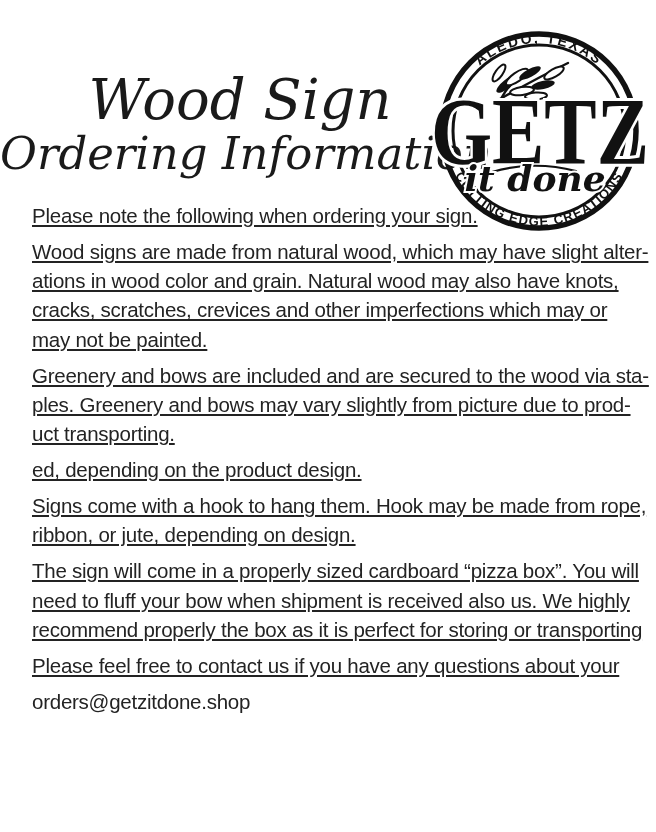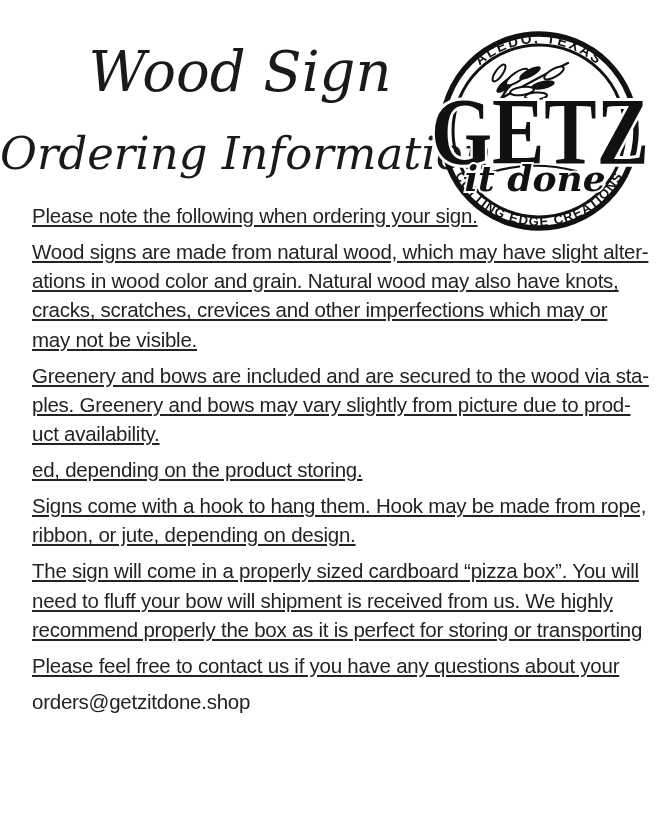--- a/index.html
+++ b/index.html
@@ -8,21 +8,21 @@
     background:#ffffff; overflow:hidden;
     font-family:"Liberation Sans", sans-serif;
   }
 
   
   .title-line {
     position:absolute; left:0; width:480px; text-align:center;
     font-family:"DejaVu Serif", serif; font-style:italic;
     color:#1a1a1a; line-height:1; white-space:nowrap;
   }
-  .title-l1 { top:44px;  font-size:56px; }
+  .title-l1 { top:72px;  font-size:56px; }
   .title-l2 { top:131px; font-size:45px; }
 
   
   .body-text {
     position:absolute; left:32px; top:201px; width:610px;
     font-size:20.5px; line-height:29.3px; letter-spacing:-0.25px;
     color:#232323;
   }
   .para { margin:0 0 6.6px 0; }
   .line { white-space:nowrap;text-decoration:underline; }
@@ -98,37 +98,37 @@
 
   <div class="body-text">
     <div>
         <div class="para">
           <div class="line">Please note the following when ordering your sign.</div>
         </div>
         <div class="para">
           <div class="line">Wood signs are made from natural wood, which may have slight alter-</div>
           <div class="line">ations in wood color and grain. Natural wood may also have knots,</div>
           <div class="line">cracks, scratches, crevices and other imperfections which may or</div>
-          <div class="line">may not be visible.</div>
+          <div class="line">may not be painted.</div>
         </div>
         <div class="para">
           <div class="line">Greenery and bows are included and are secured to the wood via sta-</div>
           <div class="line">ples. Greenery and bows may vary slightly from picture due to prod-</div>
-          <div class="line">uct availability.</div>
+          <div class="line">uct transporting.</div>
         </div>
         <div class="para">
-          <div class="line">ed, depending on the product storing.</div>
+          <div class="line">ed, depending on the product design.</div>
         </div>
         <div class="para">
           <div class="line">Signs come with a hook to hang them. Hook may be made from rope,</div>
           <div class="line">ribbon, or jute, depending on design.</div>
         </div>
         <div class="para">
           <div class="line">The sign will come in a properly sized cardboard “pizza box”. You will</div>
-          <div class="line">need to fluff your bow will shipment is received from us. We highly</div>
+          <div class="line">need to fluff your bow when shipment is received also us. We highly</div>
           <div class="line">recommend properly the box as it is perfect for storing or transporting</div>
         </div>
         <div class="para">
           <div class="line">Please feel free to contact us if you have any questions about your</div>
         </div>
       </div>
     <div class="para email-line">orders@getzitdone.shop</div>
   </div>
 
 </div>

